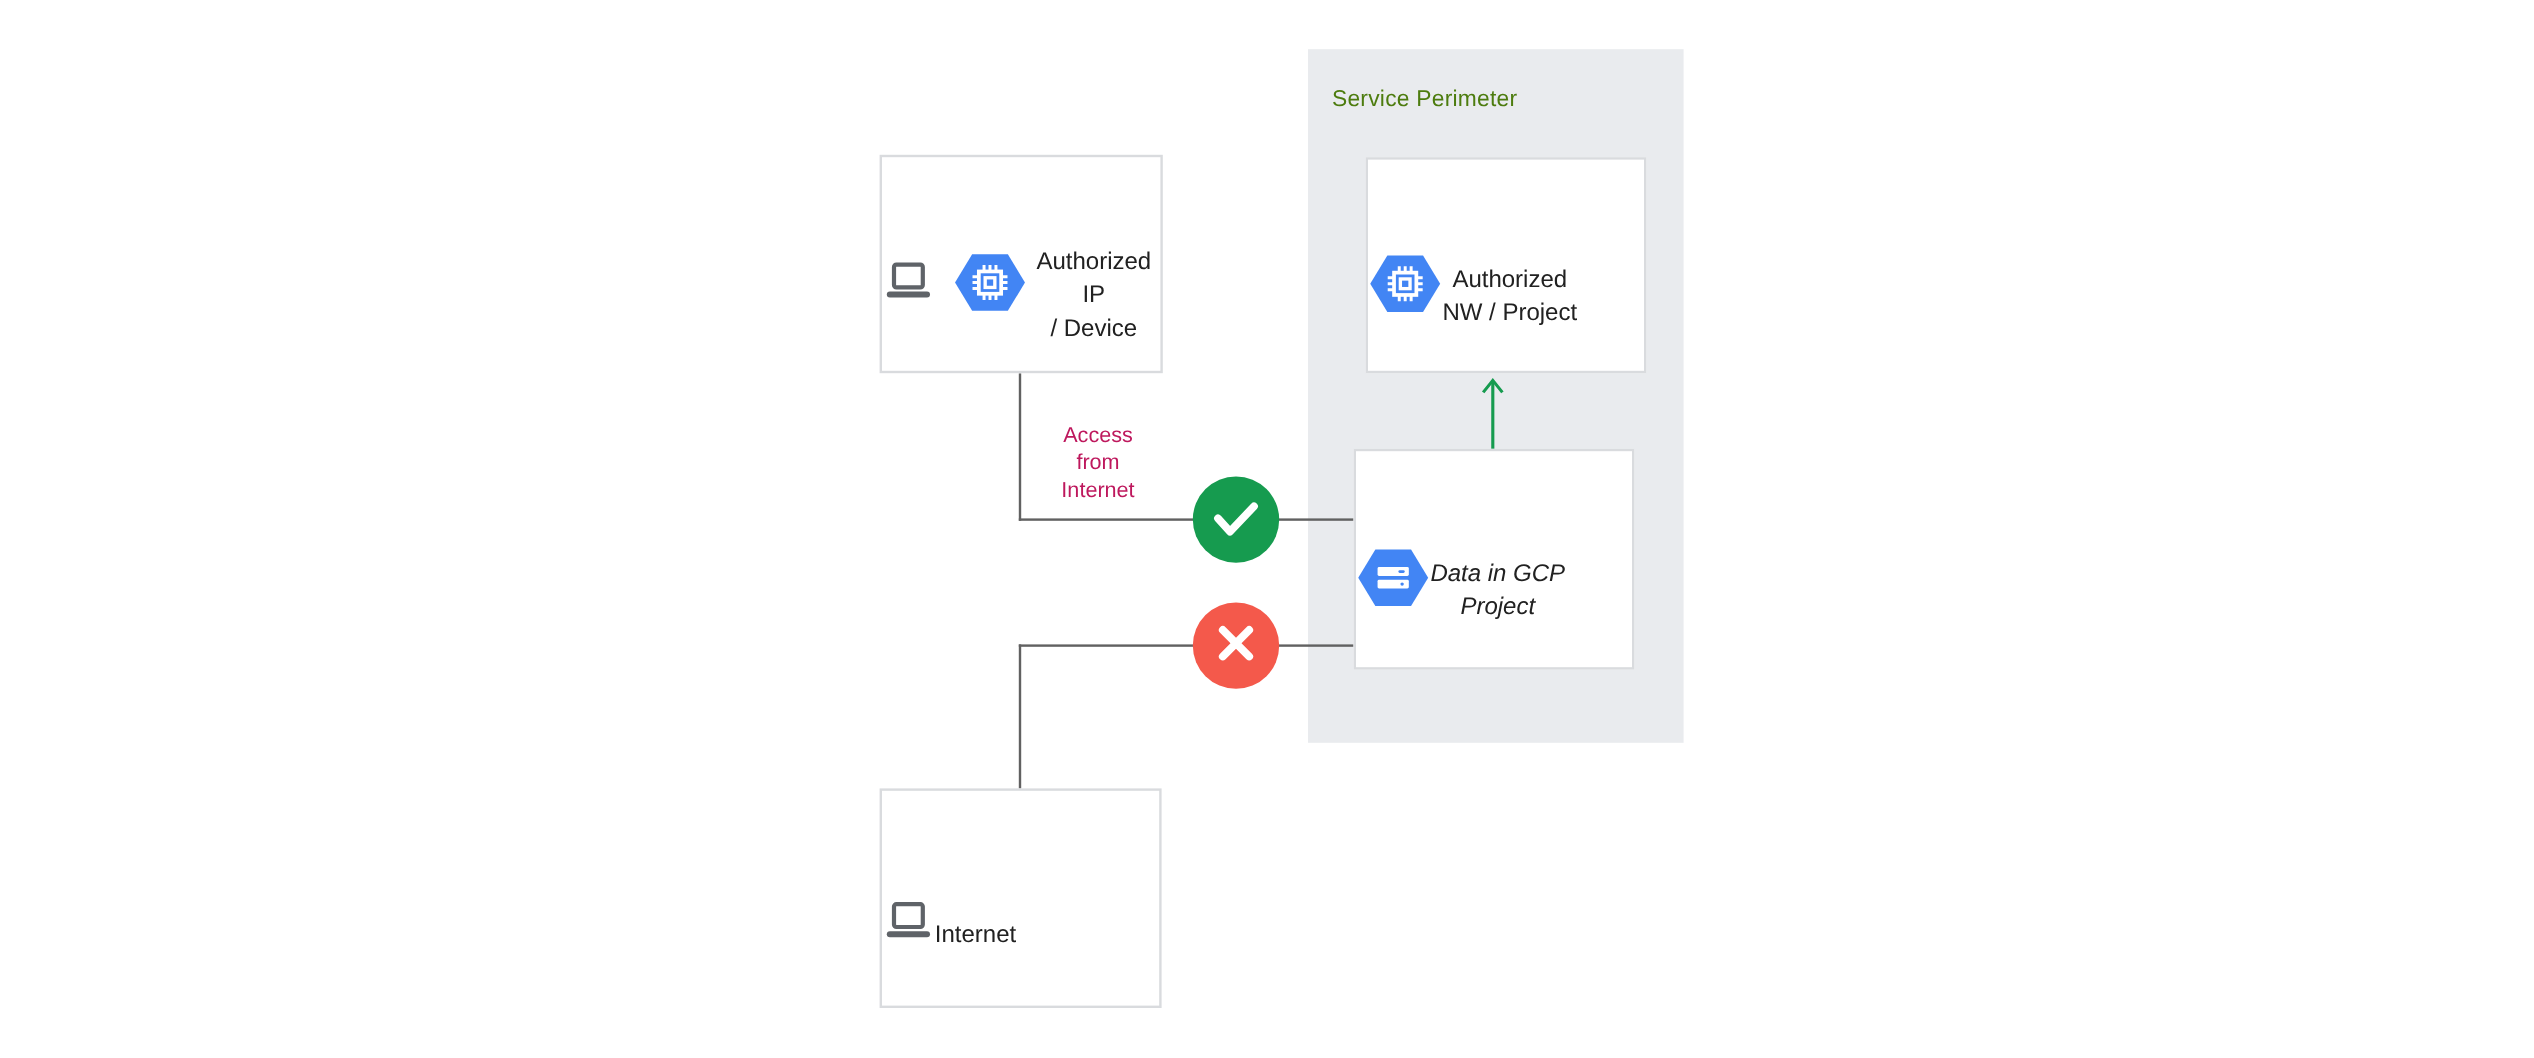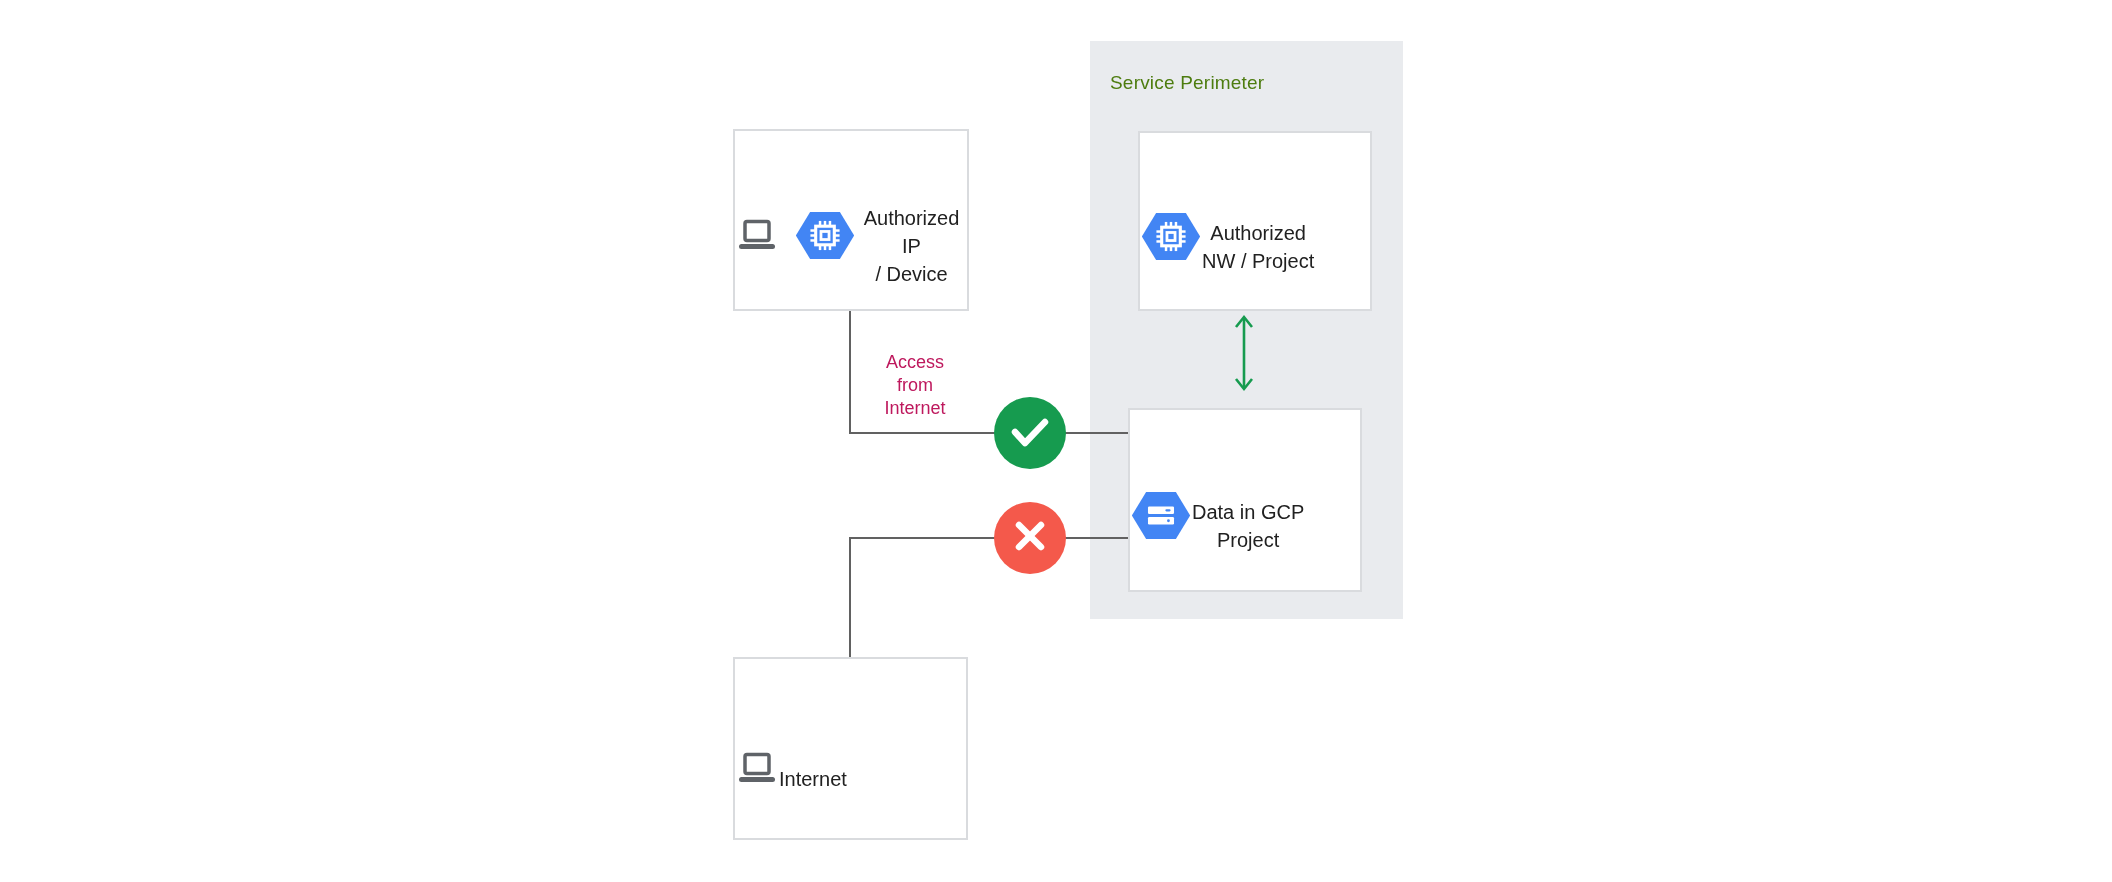--- a/index.html
+++ b/index.html
@@ -22,21 +22,21 @@
   }
 
   
   .node {
     position: absolute; background: #ffffff; border: 2px solid #d9dbde;
     display: flex; flex-direction: row; align-items: center;
     padding-top: 35px;
   }
   .node-authorized-ip { left: 733px; top: 129px; width: 236px; height: 182px; }
   .node-authorized-nw { left: 1128px; top: 131px; width: 234px; height: 180px; margin-left: 10px; }
-  .node-data-gcp     { left: 1128px; top: 408px; width: 234px; height: 184px; }
+  .node-data-gcp     { left: 1128px; top: 374px; width: 234px; height: 184px; font-style: italic; }
   .node-internet     { left: 733px; top: 657px; width: 235px; height: 183px; padding-top: 44px; }
 
   .icon-row { display: flex; align-items: center; gap: 15px; height: 54px; }
   .node-label {
     margin-top: 17px; text-align: center;
     font-size: 20px; line-height: 28px; color: #212121;
   }
 
   
   .line { position: absolute; background: #616161; }

